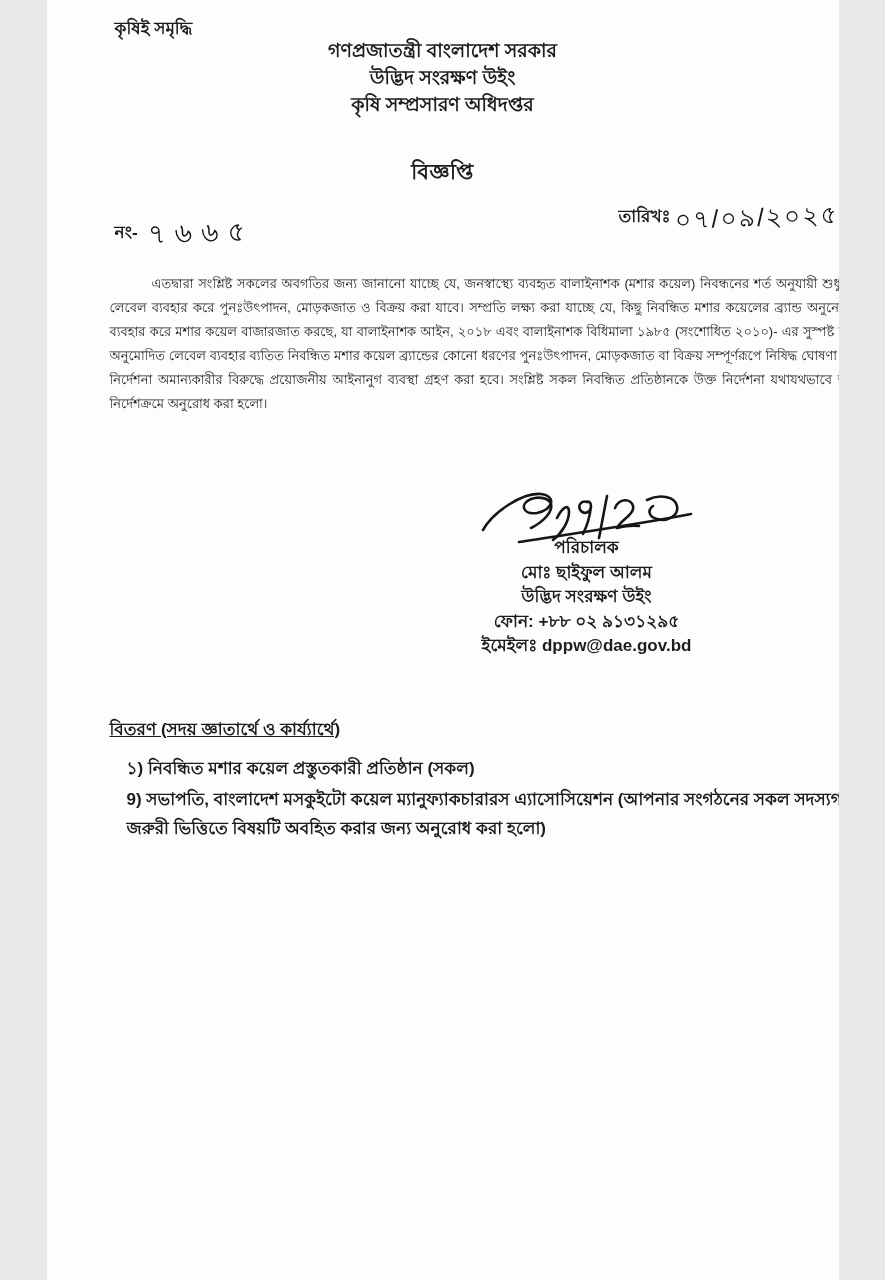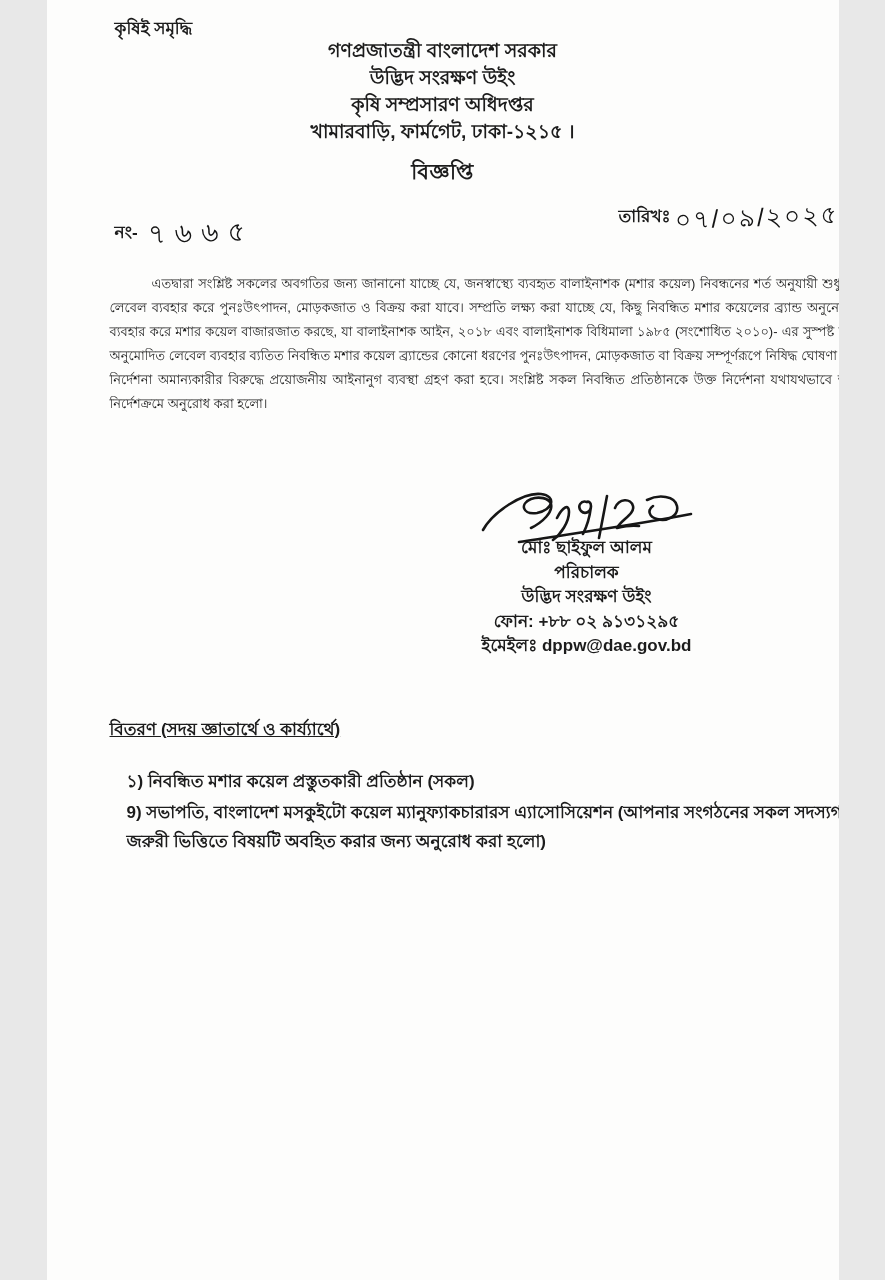--- a/index.html
+++ b/index.html
@@ -66,37 +66,36 @@
   }
   .signature svg{display:block;margin:0 auto -12px auto;}
   .signature .sig-line{white-space:nowrap;}
   .distribution{
     position:absolute;top:716px;left:63px;width:792px;
     font-size:17px;line-height:28.5px;font-weight:600;
   }
   .distribution .dist-heading{
     font-weight:700;
     text-decoration:underline;
-    margin-bottom:23px;
+    margin-bottom:10px;
     display:inline-block;
   }
   .distribution .dist-item{margin:0 0 3px 17px;}
 </style>
 </head>
 <body>
 
 <div class="sheet">
 
   <div class="motto">কৃষিই সমৃদ্ধি</div>
 
   <div class="letterhead">
     <div>গণপ্রজাতন্ত্রী বাংলাদেশ সরকার</div>
     <div>উদ্ভিদ সংরক্ষণ উইং</div>
     <div>কৃষি সম্প্রসারণ অধিদপ্তর</div>
-    <div>খামারবাড়ি, ফার্মগেট, ঢাকা-১২১৫ ।</div>
   </div>
 
   <div class="doc-title">বিজ্ঞপ্তি</div>
 
   <div class="memo-number">
     <span>নং-</span><span class="hand">৭৬৬৫</span>
   </div>
 
   <div class="memo-date">
     <span>তারিখঃ</span><span class="hand">০৭/০৯/২০২৫</span>
@@ -107,22 +106,22 @@
   <div class="signature">
     <svg width="215" height="64" viewBox="0 0 215 64" fill="none" stroke="#161616" stroke-width="2.6" stroke-linecap="round" stroke-linejoin="round">
       <path d="M4,46 C14,28 44,8 62,10 C78,12 74,26 58,29 C44,31 40,20 52,15 C60,12 70,14 72,20 C74,28 64,38 52,44"></path>
       <path d="M78,34 C84,22 90,20 90,28 C90,38 82,50 74,56"></path>
       <path d="M108,18 C102,16 98,22 102,27 C106,31 112,28 112,22 C112,18 109,17 108,18 M112,22 C111,32 108,42 104,50"></path>
       <path d="M128,12 L120,54"></path>
       <path d="M136,24 C140,14 152,14 154,22 C156,30 142,36 138,44 C146,42 154,41 160,42"></path>
       <path d="M168,16 C180,10 196,12 198,22 C200,32 188,38 178,35 C170,33 168,26 174,22"></path>
       <path d="M40,58 C90,50 150,42 212,30"></path>
     </svg>
+    <div class="sig-line">পরিচালক</div>
     <div class="sig-line">মোঃ ছাইফুল আলম</div>
-    <div class="sig-line">পরিচালক</div>
     <div class="sig-line">উদ্ভিদ সংরক্ষণ উইং</div>
     <div class="sig-line">ফোন: +৮৮ ০২ ৯১৩১২৯৫</div>
     <div class="sig-line">ইমেইলঃ dppw@dae.gov.bd</div>
   </div>
 
   <div class="distribution">
     <span class="dist-heading">বিতরণ (সদয় জ্ঞাতার্থে ও কার্য্যার্থে)</span>
     <p class="dist-item">১)  নিবন্ধিত মশার কয়েল প্রস্তুতকারী প্রতিষ্ঠান (সকল)</p>
     <p class="dist-item">9) সভাপতি, বাংলাদেশ মসকুইটো কয়েল ম্যানুফ্যাকচারারস এ্যাসোসিয়েশন (আপনার সংগঠনের সকল সদস্যগণকে জরুরী ভিত্তিতে বিষয়টি অবহিত করার জন্য অনুরোধ করা হলো)</p>
   </div>

